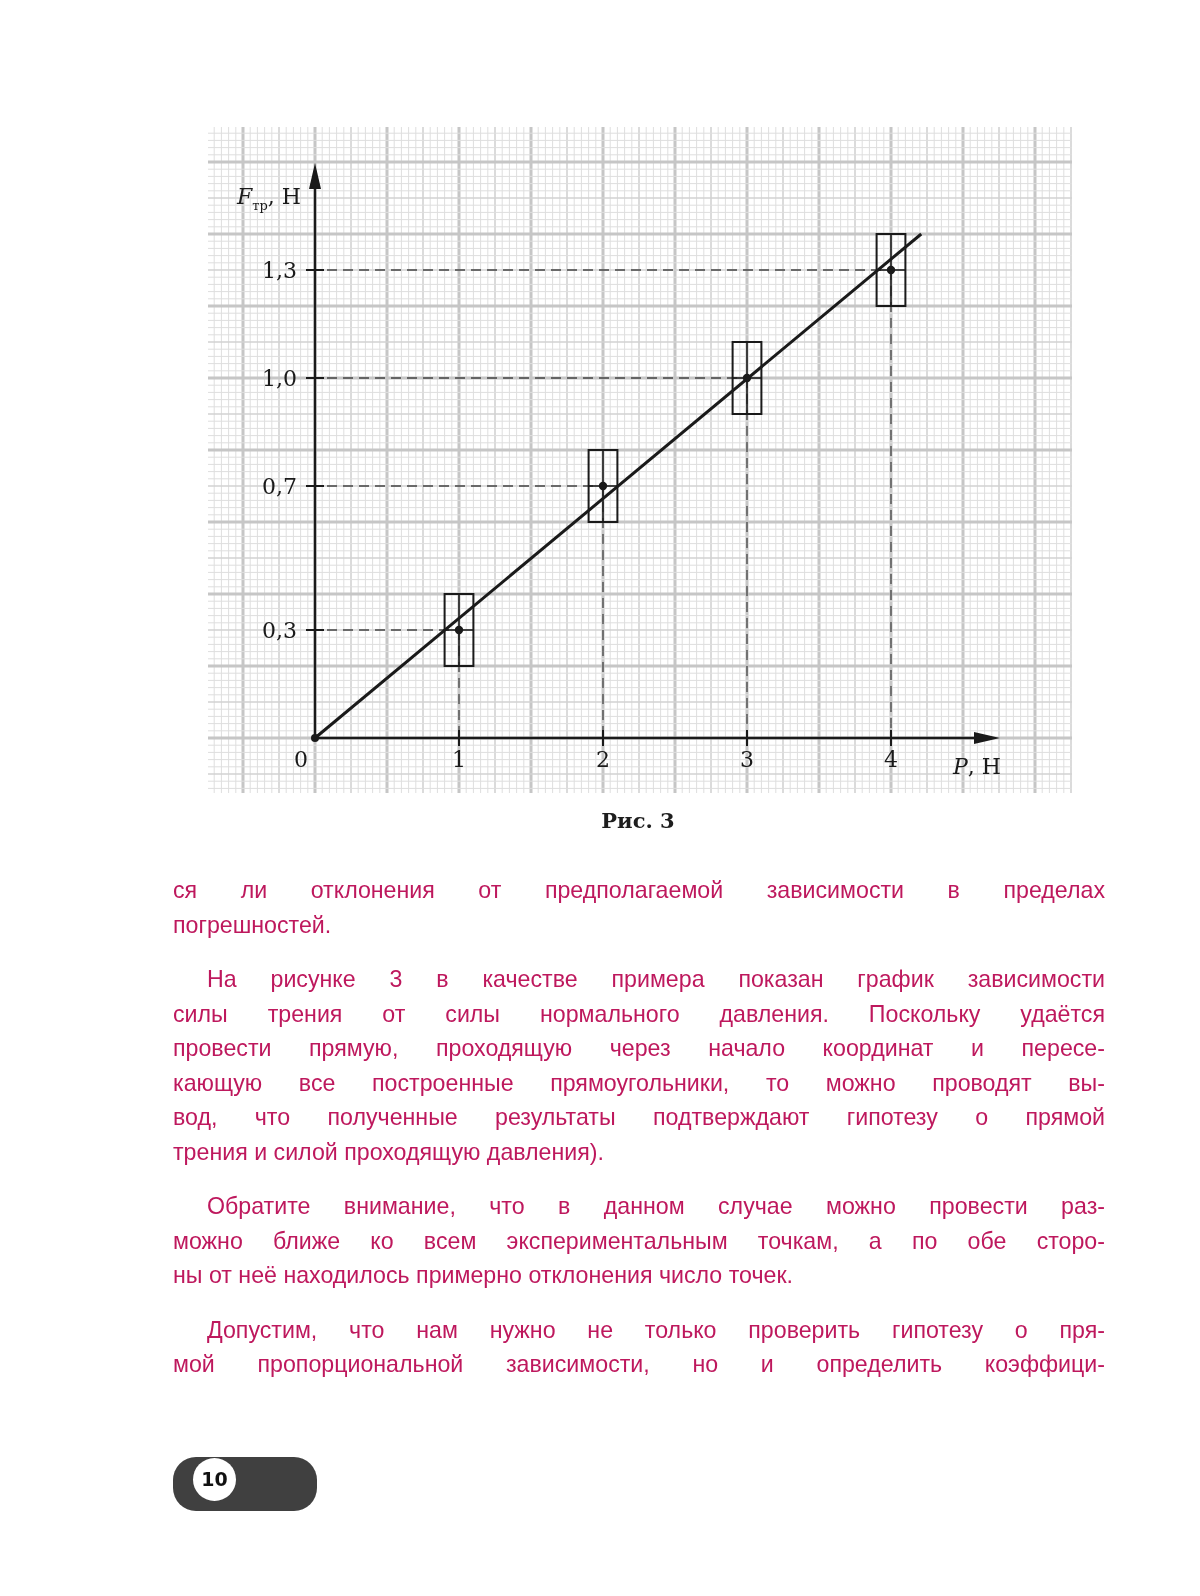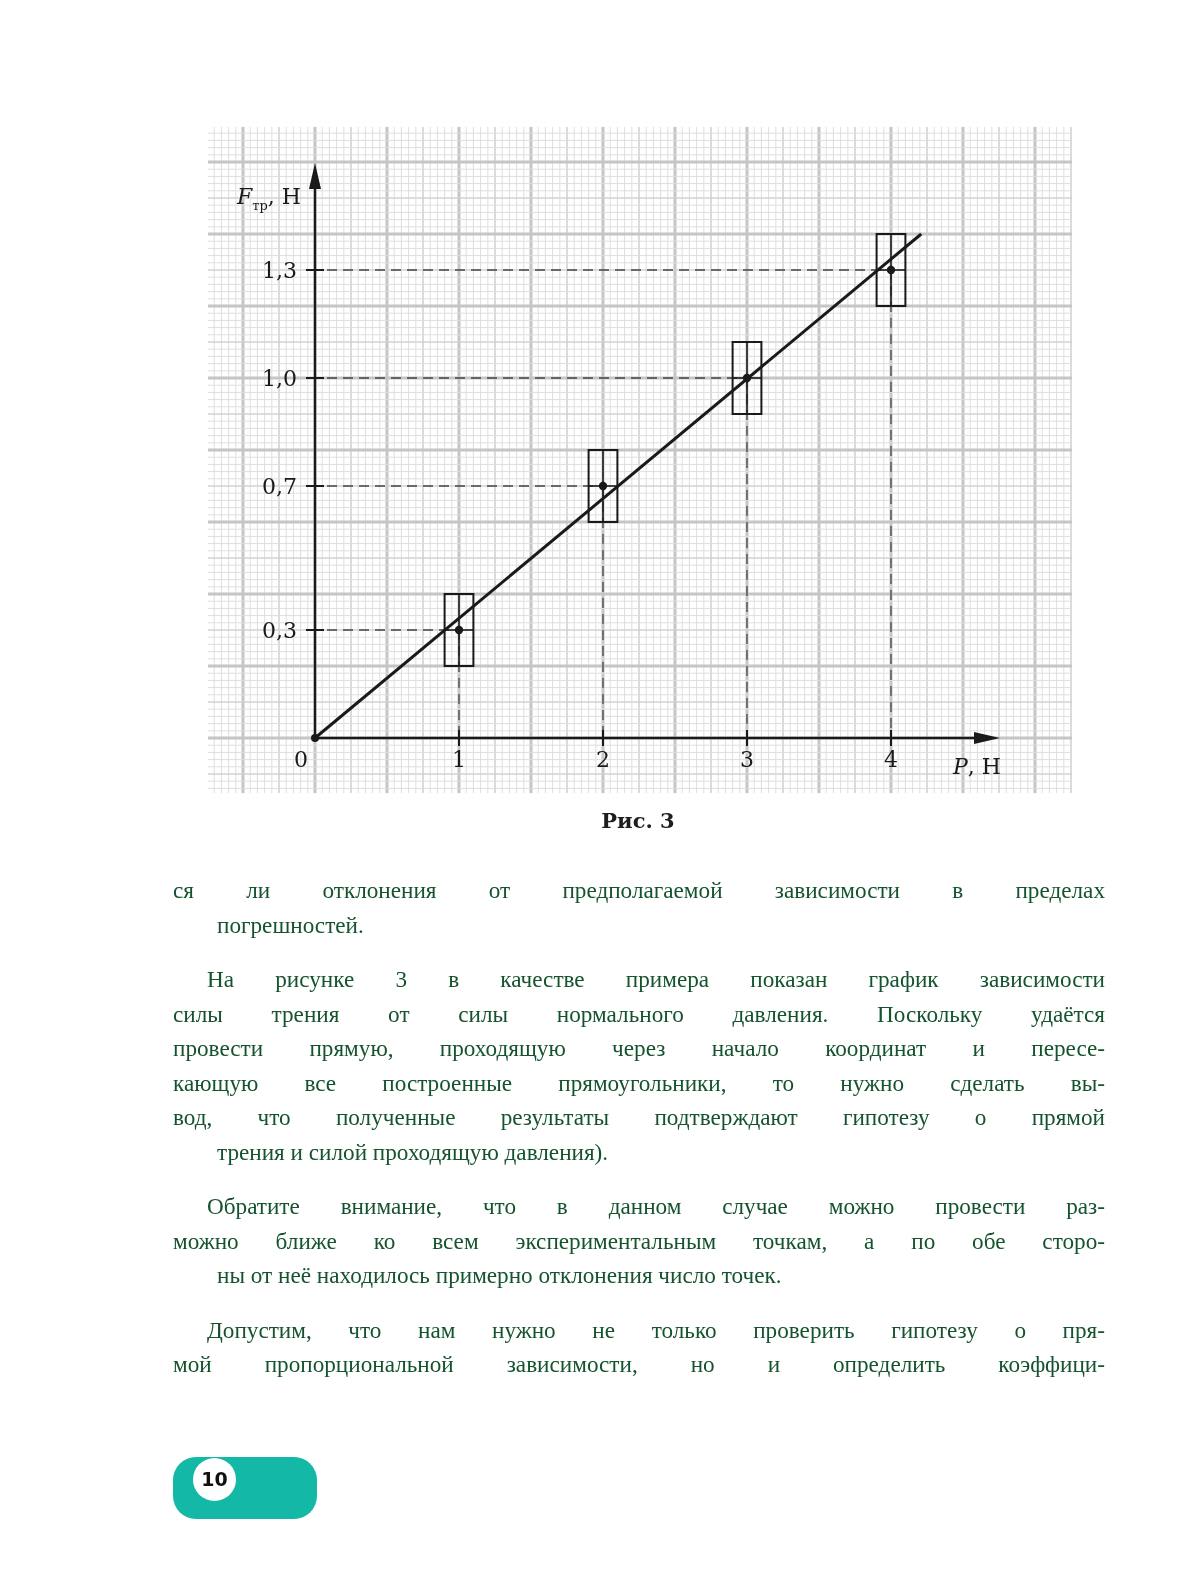--- a/index.html
+++ b/index.html
@@ -1,24 +1,24 @@
 <!DOCTYPE html>
 <html><head>
 <meta charset="utf-8">
 <style>
   html, body { margin: 0; padding: 0; background: #ffffff; }
   body { width: 1200px; height: 1596px; position: relative; overflow: hidden; font-family: "DejaVu Serif", "Liberation Serif", serif; color: #1e1e1e; }
   #figure { position: absolute; left: 0; top: 0; width: 1200px; height: 800px; }
   #figure svg { position: absolute; left: 0; top: 0; }
   .caption { position: absolute; left: 0; width: 1276px; top: 808px; text-align: center; font-family: "DejaVu Serif", serif; font-weight: bold; font-size: 21px; }
-  .body-text { position: absolute; left: 173px; top: 873px; width: 932px; font-family: Liberation Serif, serif; font-size: 23.2px; line-height: 34.5px; color: #14532d; }
+  .body-text { position: absolute; left: 173px; top: 873px; width: 932px; font-family: Liberation Sans, sans-serif; font-size: 23.2px; line-height: 34.5px; color: #be185d; }
   .line { display: block; white-space: nowrap; text-align: justify; text-align-last: justify; height: 34.5px; }
-  .line.last { text-align-last: left; margin-left: 44px; }
+  .line.last { text-align-last: left; }
   .line.indent { padding-left: 34px; margin-top: 20px; }
-  .page-pill { position: absolute; left: 173px; top: 1457px; width: 144px; height: 62px; border-radius: 23px; background: #14b8a6; text-decoration: underline; }
+  .page-pill { position: absolute; left: 173px; top: 1457px; width: 144px; height: 54px; border-radius: 23px; background: #404040; text-decoration: underline; }
   .page-num { position: absolute; left: 20px; top: 1px; width: 43px; height: 43px; border-radius: 50%; background: #fff; font-family: "DejaVu Sans", sans-serif; font-weight: bold; font-size: 19px; line-height: 43px; text-align: center; color: #111; }
   svg text { font-family: "DejaVu Serif", serif; }
 </style>
 </head>
 <body>
 
 <div id="figure">
   <svg id="chart" width="1200" height="800" viewBox="0 0 1200 800" xmlns="http://www.w3.org/2000/svg">
     <g id="grid">
         <rect x="208" y="127" width="864" height="666" fill="#ffffff"></rect>
@@ -298,21 +298,21 @@
 </div>
 
 <div class="caption">Рис. 3</div>
 
 <div class="body-text" id="body-text">
     <span class="line">ся ли отклонения от предполагаемой зависимости в пределах</span>
     <span class="line last">погрешностей.</span>
     <span class="line indent">На рисунке 3 в качестве примера показан график зависимости</span>
     <span class="line">силы трения от силы нормального давления. Поскольку удаётся</span>
     <span class="line">провести прямую, проходящую через начало координат и пересе-</span>
-    <span class="line">кающую все построенные прямоугольники, то нужно сделать вы-</span>
+    <span class="line">кающую все построенные прямоугольники, то можно проводят вы-</span>
     <span class="line">вод, что полученные результаты подтверждают гипотезу о прямой</span>
     <span class="line last">трения и силой проходящую давления).</span>
     <span class="line indent">Обратите внимание, что в данном случае можно провести раз-</span>
     <span class="line">можно ближе ко всем экспериментальным точкам, а по обе сторо-</span>
     <span class="line last">ны от неё находилось примерно отклонения число точек.</span>
     <span class="line indent">Допустим, что нам нужно не только проверить гипотезу о пря-</span>
     <span class="line">мой пропорциональной зависимости, но и определить коэффици-</span>
   </div>
 
 <div class="page-pill">

